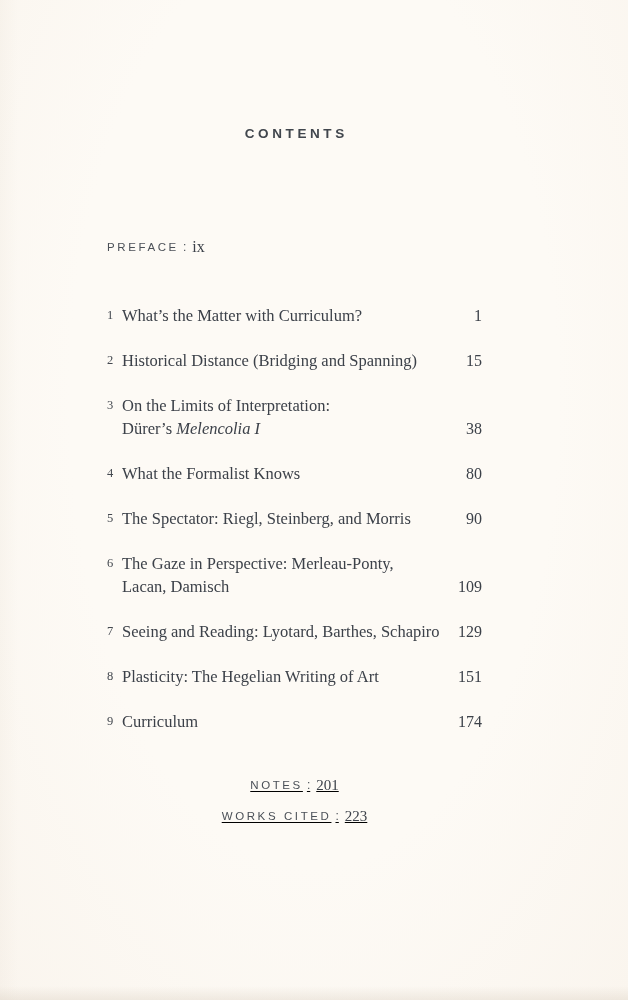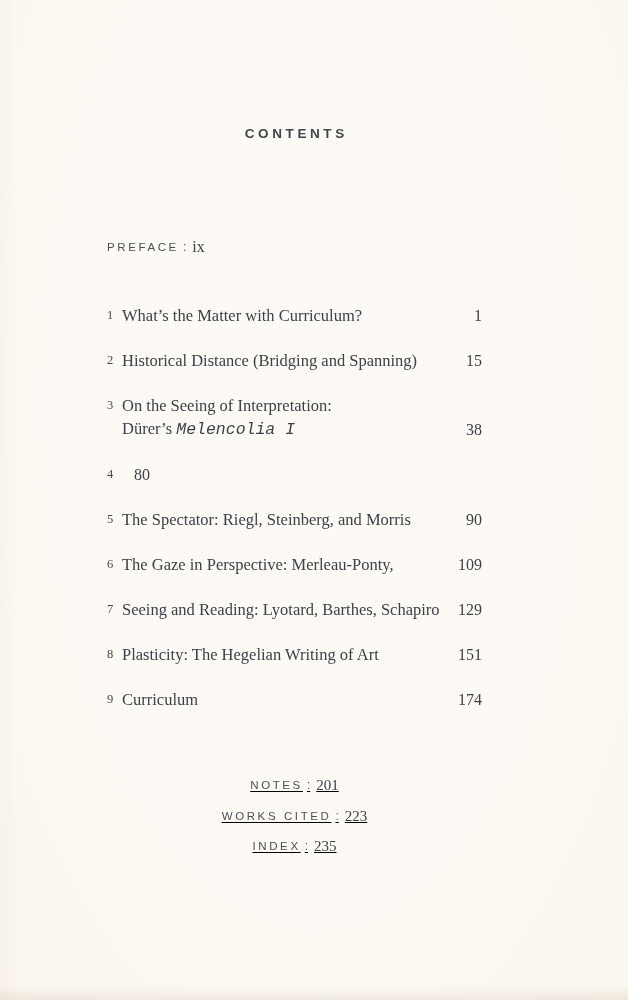--- a/index.html
+++ b/index.html
@@ -41,21 +41,21 @@
   .toc-row{
     display:flex;align-items:flex-end;margin-bottom:22px;
     color:#3c4149;
   }
   .toc-num{
     align-self:flex-start;flex:0 0 15px;
     font-size:12.5px;line-height:23px;color:#43484f;
   }
   .toc-title{flex:1 1 auto;font-size:16.5px;line-height:23px;padding-right:10px;}
   .toc-line{display:block;}
-  .it{font-style:italic;font-family:Liberation Mono, monospace;}
+  .it{font-style:italic;}
   .toc-page{
     flex:0 0 auto;min-width:28px;text-align:right;
     font-size:16px;line-height:23px;color:#3c4149;
   }
   .backmatter{position:absolute;top:748px;left:0;width:100%;text-align:center;}
   .bm-line{display:block;line-height:20px;margin-bottom:10.5px;text-decoration:underline;}
   .bm-page{font-family:"Liberation Serif", serif;font-size:15px;color:#3c4149;}
 </style>
 </head>
 <body>
@@ -79,40 +79,44 @@
         <div class="toc-row">
           <span class="toc-num">2</span>
           <span class="toc-title">
             <span class="toc-line"><span>Historical Distance (Bridging and Spanning)</span></span>
           </span>
           <span class="toc-page">15</span>
         </div>
         <div class="toc-row">
           <span class="toc-num">3</span>
           <span class="toc-title">
-            <span class="toc-line"><span>On the Seeing of Interpretation:</span></span>
+            <span class="toc-line"><span>On the Limits of Interpretation:</span></span>
             <span class="toc-line"><span>Dürer’s </span><span class="it">Melencolia I</span></span>
           </span>
           <span class="toc-page">38</span>
         </div>
         <div class="toc-row">
           <span class="toc-num">4</span>
+          <span class="toc-title">
+            <span class="toc-line"><span>What the Formalist Knows</span></span>
+          </span>
           <span class="toc-page">80</span>
         </div>
         <div class="toc-row">
           <span class="toc-num">5</span>
           <span class="toc-title">
             <span class="toc-line"><span>The Spectator: Riegl, Steinberg, and Morris</span></span>
           </span>
           <span class="toc-page">90</span>
         </div>
         <div class="toc-row">
           <span class="toc-num">6</span>
           <span class="toc-title">
             <span class="toc-line"><span>The Gaze in Perspective: Merleau-Ponty,</span></span>
+            <span class="toc-line"><span>Lacan, Damisch</span></span>
           </span>
           <span class="toc-page">109</span>
         </div>
         <div class="toc-row">
           <span class="toc-num">7</span>
           <span class="toc-title">
             <span class="toc-line"><span>Seeing and Reading: Lyotard, Barthes, Schapiro</span></span>
           </span>
           <span class="toc-page">129</span>
         </div>
@@ -128,16 +132,15 @@
           <span class="toc-title">
             <span class="toc-line"><span>Curriculum</span></span>
           </span>
           <span class="toc-page">174</span>
         </div>
       </div>
 
     <div class="backmatter" id="backmatter">
         <span class="bm-line"><span class="sc">NOTES</span><span class="sep">:</span><span class="bm-page">201</span></span>
         <span class="bm-line"><span class="sc">WORKS CITED</span><span class="sep">:</span><span class="bm-page">223</span></span>
-        <span class="bm-line"><span class="sc">INDEX</span><span class="sep">:</span><span class="bm-page">235</span></span>
       </div>
   </div>
 </div>
 
 </body></html>

